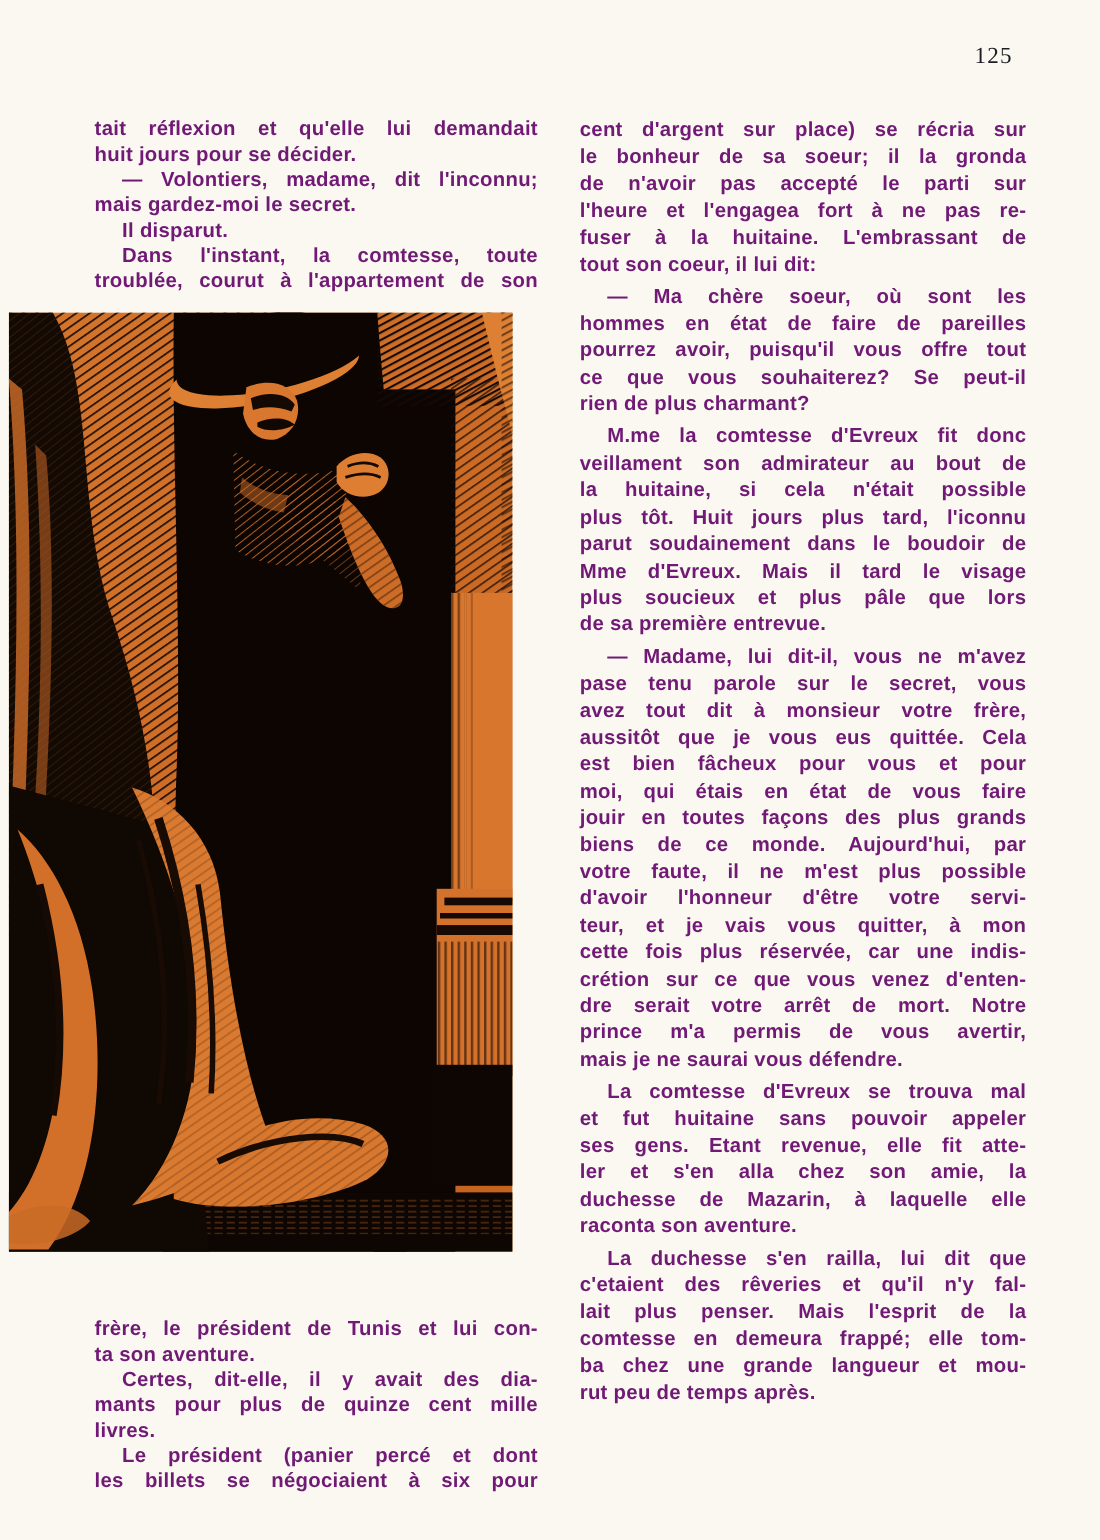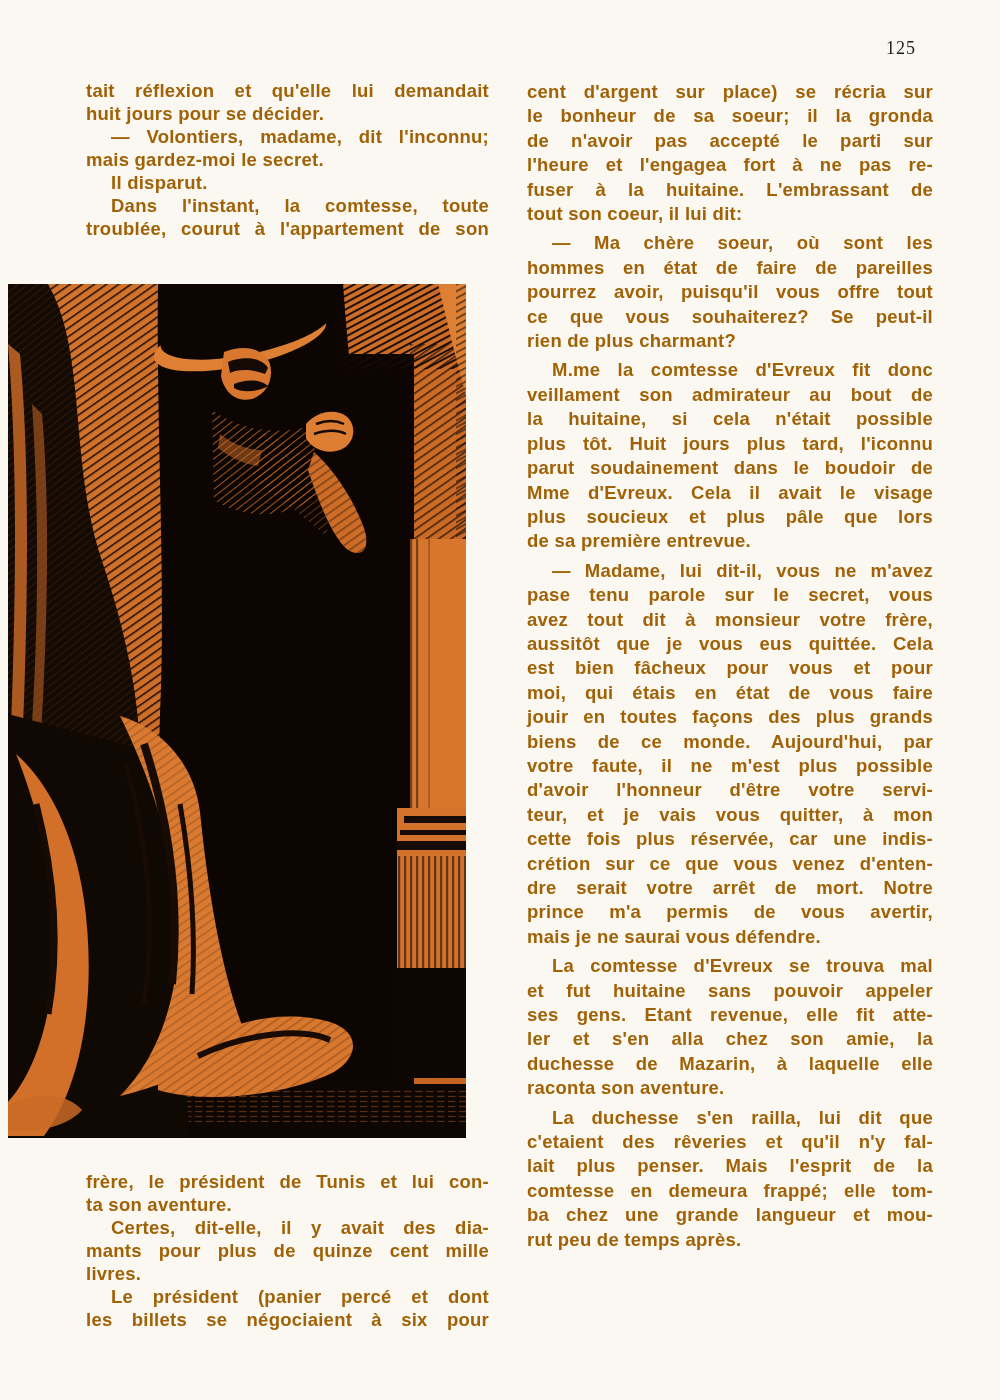--- a/index.html
+++ b/index.html
@@ -4,23 +4,23 @@
 <style>
   html,body{margin:0;padding:0;}
   body{
     width:1000px;height:1400px;position:relative;overflow:hidden;
     background:#faf8f1;
     font-family:"Liberation Sans",sans-serif;
   }
   .page-number{
     position:absolute;left:886px;top:38px;width:60px;
     font-family:"Liberation Serif",serif;
-    font-size:18px;font-weight:400;color:#1c1d22;letter-spacing:1px;
-  }
-  .col{position:absolute;color:#a16207;}
+    font-size:21px;font-weight:400;color:#1c1d22;letter-spacing:1px;
+  }
+  .col{position:absolute;color:#701a75;margin-top:26px;}
   .col .line{
     font-size:18.5px;font-weight:700;letter-spacing:.25px;
     text-align:justify;text-align-last:justify;
     -moz-text-align-last:justify;
     white-space:normal;
   }
   .col-left-top{left:86px;top:79px;width:403px;}
   .col-left-bottom{left:86px;top:1170px;width:403px;}
   .col-left-top .line,.col-left-bottom .line{line-height:23px;}
   .col-right{left:527px;top:80px;width:406px;}
@@ -179,21 +179,21 @@
       <div class="line">pourrez avoir, puisqu'il vous offre tout</div>
       <div class="line">ce que vous souhaiterez? Se peut-il</div>
       <div class="line last">rien de plus charmant?</div>
     </div>
     <div class="para">
       <div class="line indent">M.me la comtesse d'Evreux fit donc</div>
       <div class="line">veillament son admirateur au bout de</div>
       <div class="line">la huitaine, si cela n'était possible</div>
       <div class="line">plus tôt. Huit jours plus tard, l'iconnu</div>
       <div class="line">parut soudainement dans le boudoir de</div>
-      <div class="line">Mme d'Evreux. Cela il avait le visage</div>
+      <div class="line">Mme d'Evreux. Mais il tard le visage</div>
       <div class="line">plus soucieux et plus pâle que lors</div>
       <div class="line last">de sa première entrevue.</div>
     </div>
     <div class="para">
       <div class="line indent">— Madame, lui dit-il, vous ne m'avez</div>
       <div class="line">pase tenu parole sur le secret, vous</div>
       <div class="line">avez tout dit à monsieur votre frère,</div>
       <div class="line">aussitôt que je vous eus quittée. Cela</div>
       <div class="line">est bien fâcheux pour vous et pour</div>
       <div class="line">moi, qui étais en état de vous faire</div>

